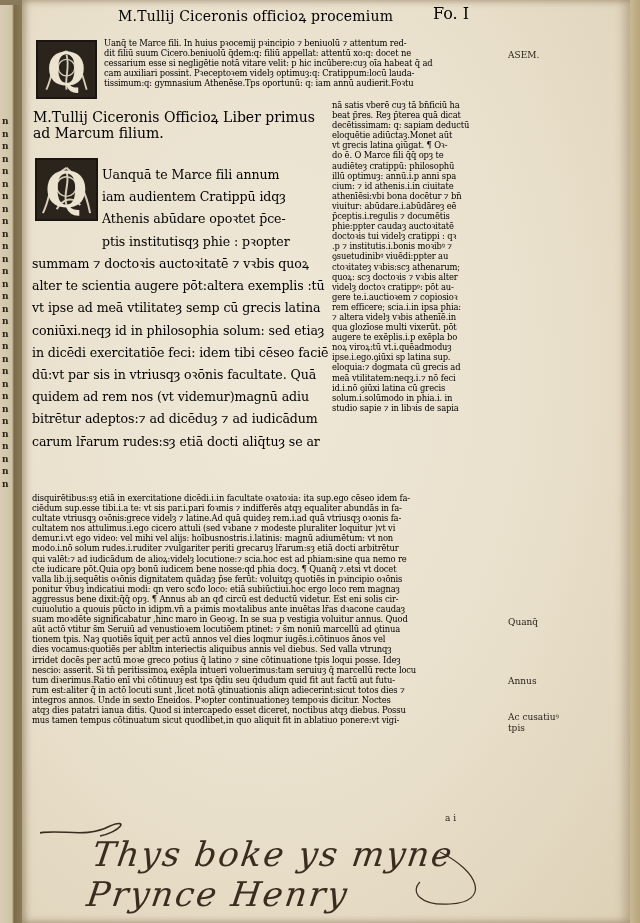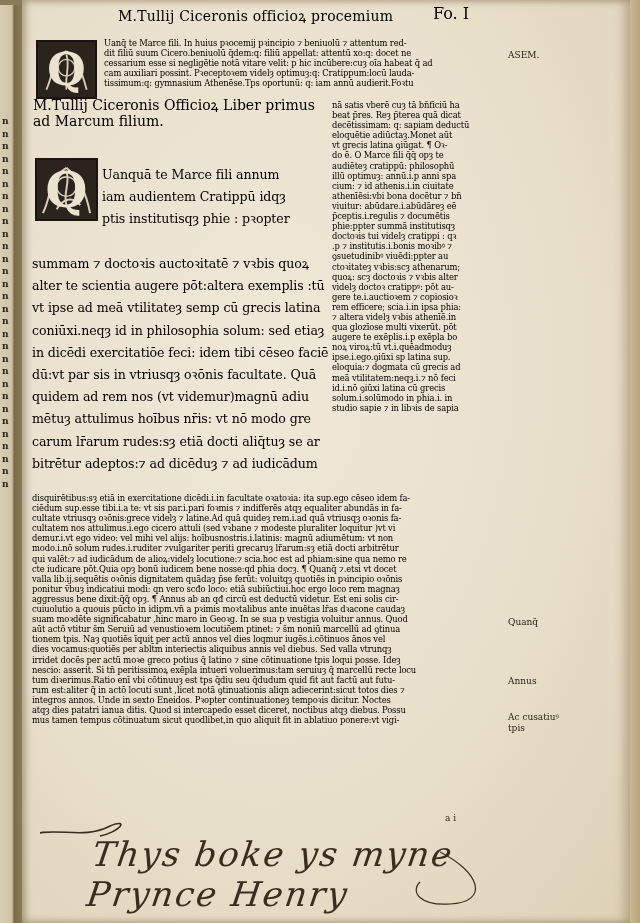--- a/index.html
+++ b/index.html
@@ -13,21 +13,21 @@
   .folio{position:absolute;left:433px;top:4px;font-size:16px;}
   .initial{position:absolute;background:#2a241d;border:2px solid #1a1510;box-sizing:border-box;display:flex;align-items:center;justify-content:center;color:#ece3cf;font-family:"DejaVu Serif",serif;font-weight:bold;}
   .initial1{left:36px;top:40px;width:61px;height:59px;font-size:44px;}
   .initial2{left:35px;top:158px;width:63px;height:63px;font-size:48px;}
   .initial svg{position:absolute;left:0;top:0;width:100%;height:100%;}
   .initial span{position:relative;z-index:1;}
   .comm{position:absolute;font-size:8.4px;line-height:10.1px;white-space:nowrap;letter-spacing:-.15px;}
   .comm-top{left:104px;top:38px;}
   .comm-right{left:332px;top:100px;}
   .comm-bottom{left:32px;top:493px;}
-  .title-block{position:absolute;left:33px;top:97px;font-size:14px;line-height:16px;}
+  .title-block{position:absolute;left:33px;top:109px;font-size:14px;line-height:16px;}
   .text{position:absolute;left:32px;font-size:12.6px;line-height:22.2px;white-space:nowrap;letter-spacing:-.1px;}
   .text-indent{left:102px;top:164px;}
   .text-full{left:32px;top:253px;}
   .margin-note{position:absolute;left:508px;font-size:9px;line-height:11px;color:#2a221a;}
   .mn-1{top:50px;} .mn-2{top:617px;} .mn-3{top:676px;} .mn-4{top:712px;}
   .sig{position:absolute;left:40px;top:812px;width:470px;height:100px;}
   .sig-text{position:absolute;left:50px;top:22px;font-family:"DejaVu Serif",serif;font-style:italic;font-size:34px;color:#3a2c1e;letter-spacing:2px;transform:skewX(-8deg);}
   .small-a{position:absolute;left:445px;top:813px;font-size:9px;color:#2a221a;}
 </style>
 </head>
@@ -68,50 +68,50 @@
   <svg viewBox="0 0 60 60">
     <path d="M6 54 C16 34,10 20,30 8 M30 8 C44 20,50 34,54 54 M20 50 C26 40,36 36,44 46 M30 46 C26 34,34 24,30 12" stroke="#d9cfb9" stroke-width="2" fill="none"></path>
     <circle cx="30" cy="27" r="10" stroke="#d9cfb9" stroke-width="1.5" fill="none"></circle>
   </svg>
   <span>Q</span>
 </div>
 
 <div class="ink text text-indent">
   <div>Uanquā te Marce fili annum</div>
   <div>iam audientem Cratippū idqȝ</div>
+  <div>Athenis abūdare opoꝛtet p̄ce-</div>
   <div>ptis institutisqȝ phie : pꝛopter</div>
 </div>
 
 <div class="ink text text-full">
   <div>summam ⁊ doctoꝛis auctoꝛitatē ⁊ vꝛbis quoꝝ</div>
   <div>alter te scientia augere pōt:altera exemplis :tū</div>
   <div>vt ipse ad meā vtilitateȝ semp cū grecis latina</div>
   <div>coniūxi.neqȝ id in philosophia solum: sed etiaȝ</div>
   <div>in dicēdi exercitatiōe feci: idem tibi cēseo faciē</div>
   <div>dū:vt par sis in vtriusqȝ oꝛōnis facultate. Quā</div>
   <div>quidem ad rem nos (vt videmur)magnū adiu</div>
-  <div>mētuȝ attulimus hoībus nr̄is: vt nō modo gre</div>
+  <div>bitrētur adeptos:⁊ ad dicēduȝ ⁊ ad iudicādum</div>
   <div>carum lr̄arum rudes:sȝ etiā docti aliq̄tuȝ se ar</div>
-  <div>bitrētur adeptos:⁊ ad dicēduȝ ⁊ ad iudicādum</div>
 </div>
 
 <div class="ink comm comm-right">
   <div>nā satis vberē cuȝ tā bn̄ficiū ha</div>
   <div>beat p̄res. Reȝ p̄terea quā dicat</div>
   <div>decētissimam: q: sapiam deductū</div>
   <div>eloquētie adiūctaȝ.Monet aūt</div>
   <div>vt grecis latina ꝯiūgat. ¶ Oꝛ-</div>
   <div>do ē. O Marce fili q̄q̄ opȝ te</div>
   <div>audiēteȝ cratippū: philosophū</div>
   <div>illū optimuȝ: annū.i.p anni spa</div>
   <div>cium: ⁊ id athenis.i.in ciuitate</div>
   <div>athenīēsi:vbi bona docētur ⁊ bn̄</div>
   <div>viuitur: abūdare.i.abūdāreȝ eē</div>
   <div>p̄ceptis.i.regulis ⁊ documētis</div>
-  <div>phie:ppter summā institutisqȝ</div>
+  <div>phie:ppter caudaȝ auctoꝛitatē</div>
   <div>doctoꝛis tui videlȝ cratippi : qꝛ</div>
   <div>.p ⁊ institutis.i.bonis moꝛibꝰ ⁊</div>
   <div>ꝯsuetudinibꝰ viuēdi:ppter au</div>
   <div>ctoꝛitateȝ vꝛbis:scȝ athenarum;</div>
   <div>quoꝝ: scȝ doctoꝛis ⁊ vꝛbis alter</div>
   <div>videlȝ doctoꝛ cratippꝰ: pōt au-</div>
   <div>gere te.i.auctioꝛem ⁊ copiosioꝛ</div>
   <div>rem efficere; scia.i.in ipsa phia:</div>
   <div>⁊ altera videlȝ vꝛbis athenīē.in</div>
   <div>qua glozīose multi vixerūt. pōt</div>

